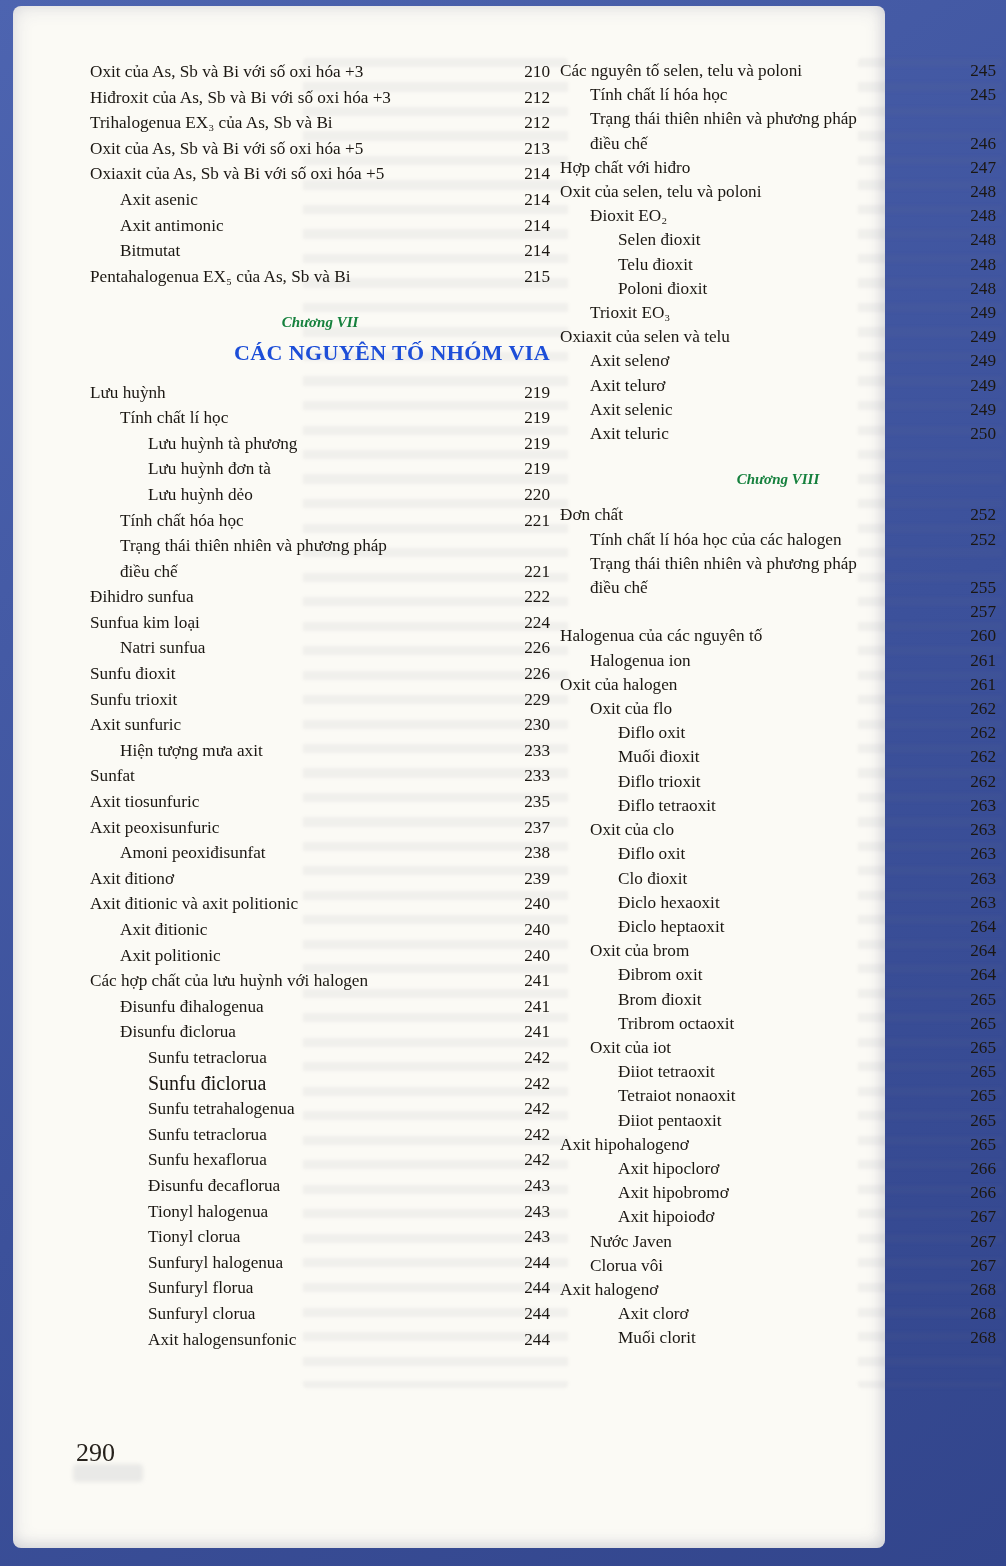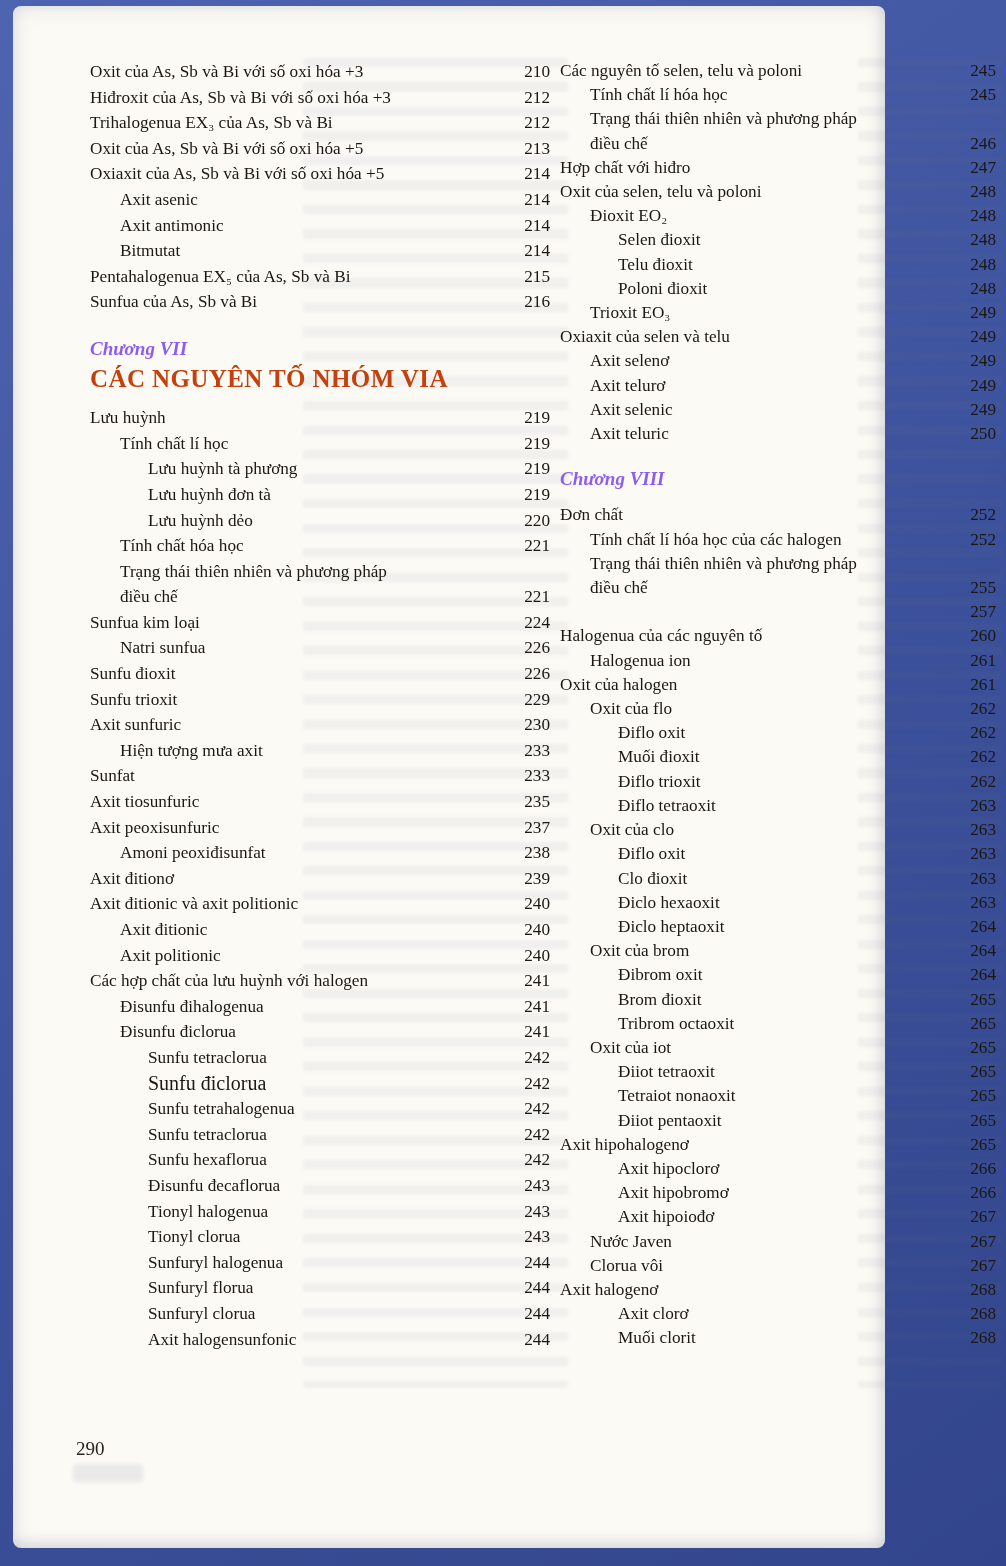--- a/index.html
+++ b/index.html
@@ -26,24 +26,24 @@
     position:absolute;color:#1b1712;font-size:17.2px;
   }
   #col-left{left:77px;top:53px;width:460px;line-height:25.6px}
   #col-right{left:547px;top:53px;width:436px;line-height:24.2px}
   .row{display:flex;align-items:flex-end}
   .row .t{white-space:pre-line}
   .row .n{margin-left:auto;padding-left:8px;white-space:nowrap}
   .row.i1{padding-left:30px}
   .row.i2{padding-left:58px}
   .row.big .t{font-size:20px}
-  .chapter{font-style:italic;font-weight:bold;font-size:19px;padding:11px 0 2px;color:#8b5cf6}
-  .sec-title{text-align:left;font-weight:bold;font-size:25px;letter-spacing:0.4px;padding:2px 0 4px;color:#c2410c}
+  .chapter{text-align:center;font-style:italic;font-weight:bold;font-size:15px;padding:11px 0 2px;color:#15803d}
+  .sec-title{text-align:right;font-weight:bold;font-size:22px;letter-spacing:0.4px;padding:2px 0 4px;color:#1d4ed8}
   .spacer{height:10px}
-  .footer{position:absolute;left:63px;top:1432px;font-size:19px;color:#27221d}
+  .footer{position:absolute;left:63px;top:1432px;font-size:26px;color:#27221d}
 </style>
 </head>
 <body>
 
 <div class="scan">
   <div class="paper">
     <div class="bleed b1"></div>
     <div class="bleed b2"></div>
     <div class="bleed b3"></div>
     <div class="col" id="col-left">
@@ -76,24 +76,20 @@
           <span class="n">214</span>
         </div>
         <div class="row i1">
           <span class="t">Bitmutat</span>
           <span class="n">214</span>
         </div>
         <div class="row i0">
           <span class="t">Pentahalogenua EX₅ của As, Sb và Bi</span>
           <span class="n">215</span>
         </div>
-        <div class="row i0">
-          <span class="t">Sunfua của As, Sb và Bi</span>
-          <span class="n">216</span>
-        </div>
         <div class="spacer"></div>
         <div class="chapter">Chương VII</div>
         <div class="sec-title">CÁC NGUYÊN TỐ NHÓM VIA</div>
         <div class="spacer"></div>
         <div class="row i0">
           <span class="t">Lưu huỳnh</span>
           <span class="n">219</span>
         </div>
         <div class="row i1">
           <span class="t">Tính chất lí học</span>
@@ -112,20 +108,24 @@
           <span class="n">220</span>
         </div>
         <div class="row i1">
           <span class="t">Tính chất hóa học</span>
           <span class="n">221</span>
         </div>
         <div class="row i1">
           <span class="t">Trạng thái thiên nhiên và phương pháp
 điều chế</span>
           <span class="n">221</span>
+        </div>
+        <div class="row i0">
+          <span class="t">Đihidro sunfua</span>
+          <span class="n">222</span>
         </div>
         <div class="row i0">
           <span class="t">Sunfua kim loại</span>
           <span class="n">224</span>
         </div>
         <div class="row i1">
           <span class="t">Natri sunfua</span>
           <span class="n">226</span>
         </div>
         <div class="row i0">

